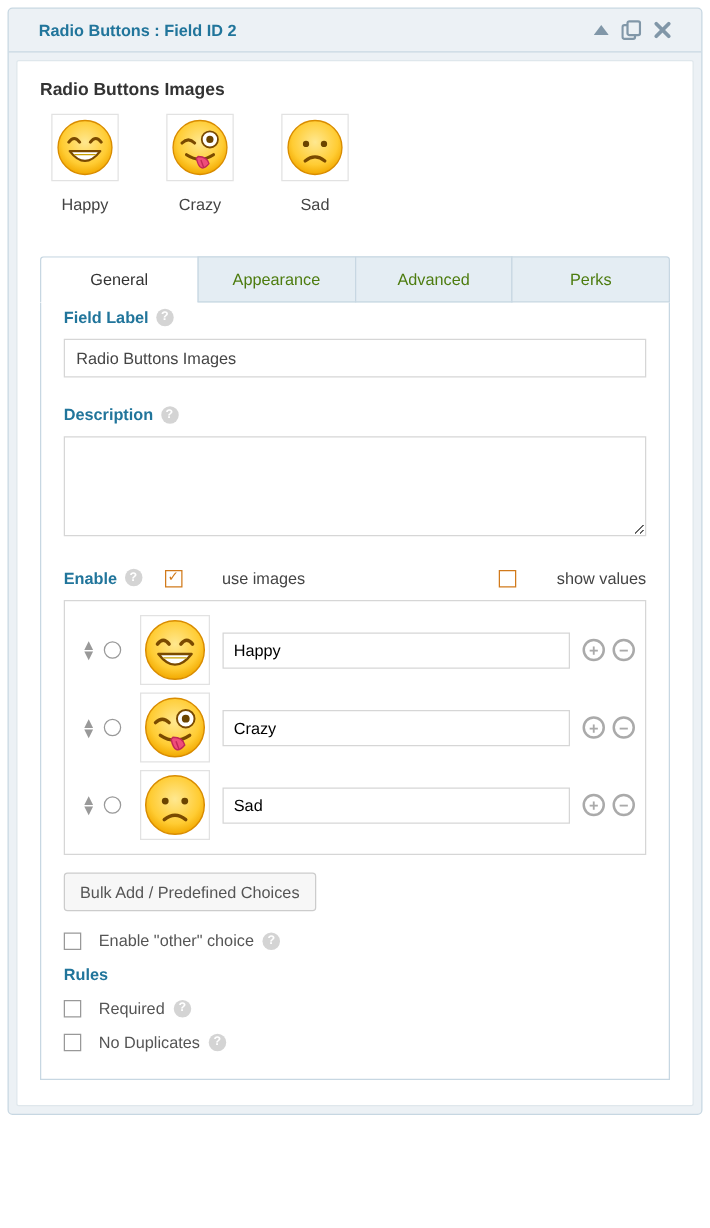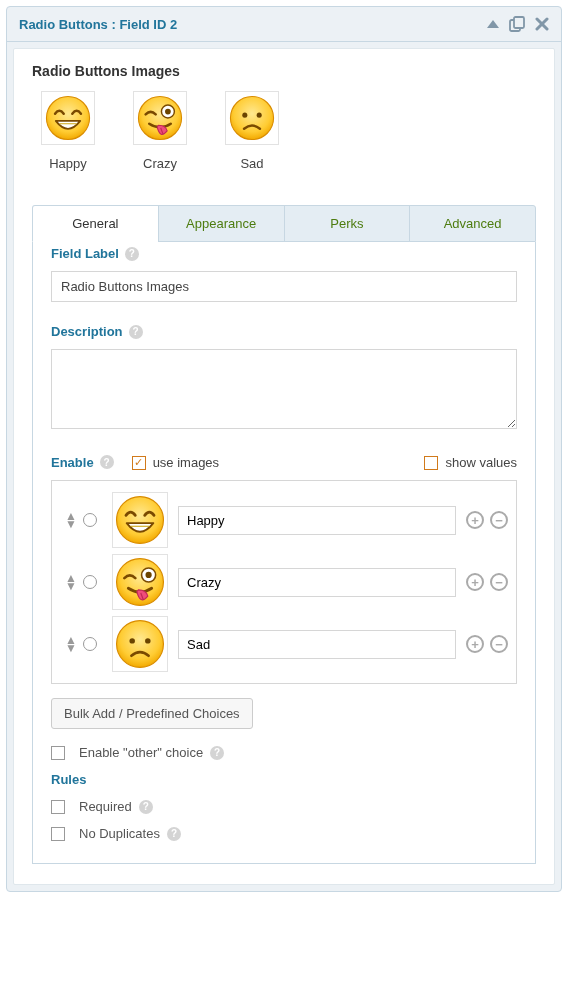--- a/index.html
+++ b/index.html
@@ -14,21 +14,21 @@
   .panel {
     border: 1px solid #c7d7e2;
     background: #ecf1f5;
     border-radius: 4px;
     margin: 6px;
   }
   .panel-header {
     display: flex;
     align-items: center;
     justify-content: space-between;
-    padding: 9px 12px;
+    padding: 9px 24px;
     border-bottom: 1px solid #c7d7e2;
   }
   .panel-title {
     color: #21759b;
     font-weight: bold;
     font-size: 13px;
   }
   .panel-actions {
     display: flex;
     gap: 10px;
@@ -138,21 +138,21 @@
     align-items: center;
     justify-content: center;
     margin-right: 7px;
     vertical-align: middle;
     color: #d17a1b;
     font-size: 11px;
     line-height: 1;
     background: #fff;
   }
   .chk.gray { border-color: #999; color: #777; }
-  .chk-label { vertical-align: middle; }
+  .chk-label { vertical-align: middle; margin-left: 25px; }
   .flex-spacer { flex: 1; }
   .choices-box {
     border: 1px solid #d6d6d6;
     padding: 8px;
   }
   .choice-row {
     display: flex;
     align-items: center;
     gap: 10px;
     padding: 3px 0;
@@ -299,22 +299,22 @@
         <span class="img-frame"><svg class="emoji-face" viewBox="0 0 64 64">
               <use href="#emoji-sad"></use>
             </svg></span>
         <div>Sad</div>
       </div>
     </div>
 
     <div class="tabs">
       <div class="tab active">General</div>
       <div class="tab">Appearance</div>
+      <div class="tab">Advanced</div>
       <div class="tab">Perks</div>
-      <div class="tab">Advanced</div>
     </div>
 
     <div class="tab-content">
 
       <div class="form-block">
         <div class="section-label">
           <span>Field Label</span>
           <span class="help-q">?</span>
         </div>
         <input type="text" class="wide" value="Radio Buttons Images" style="">

